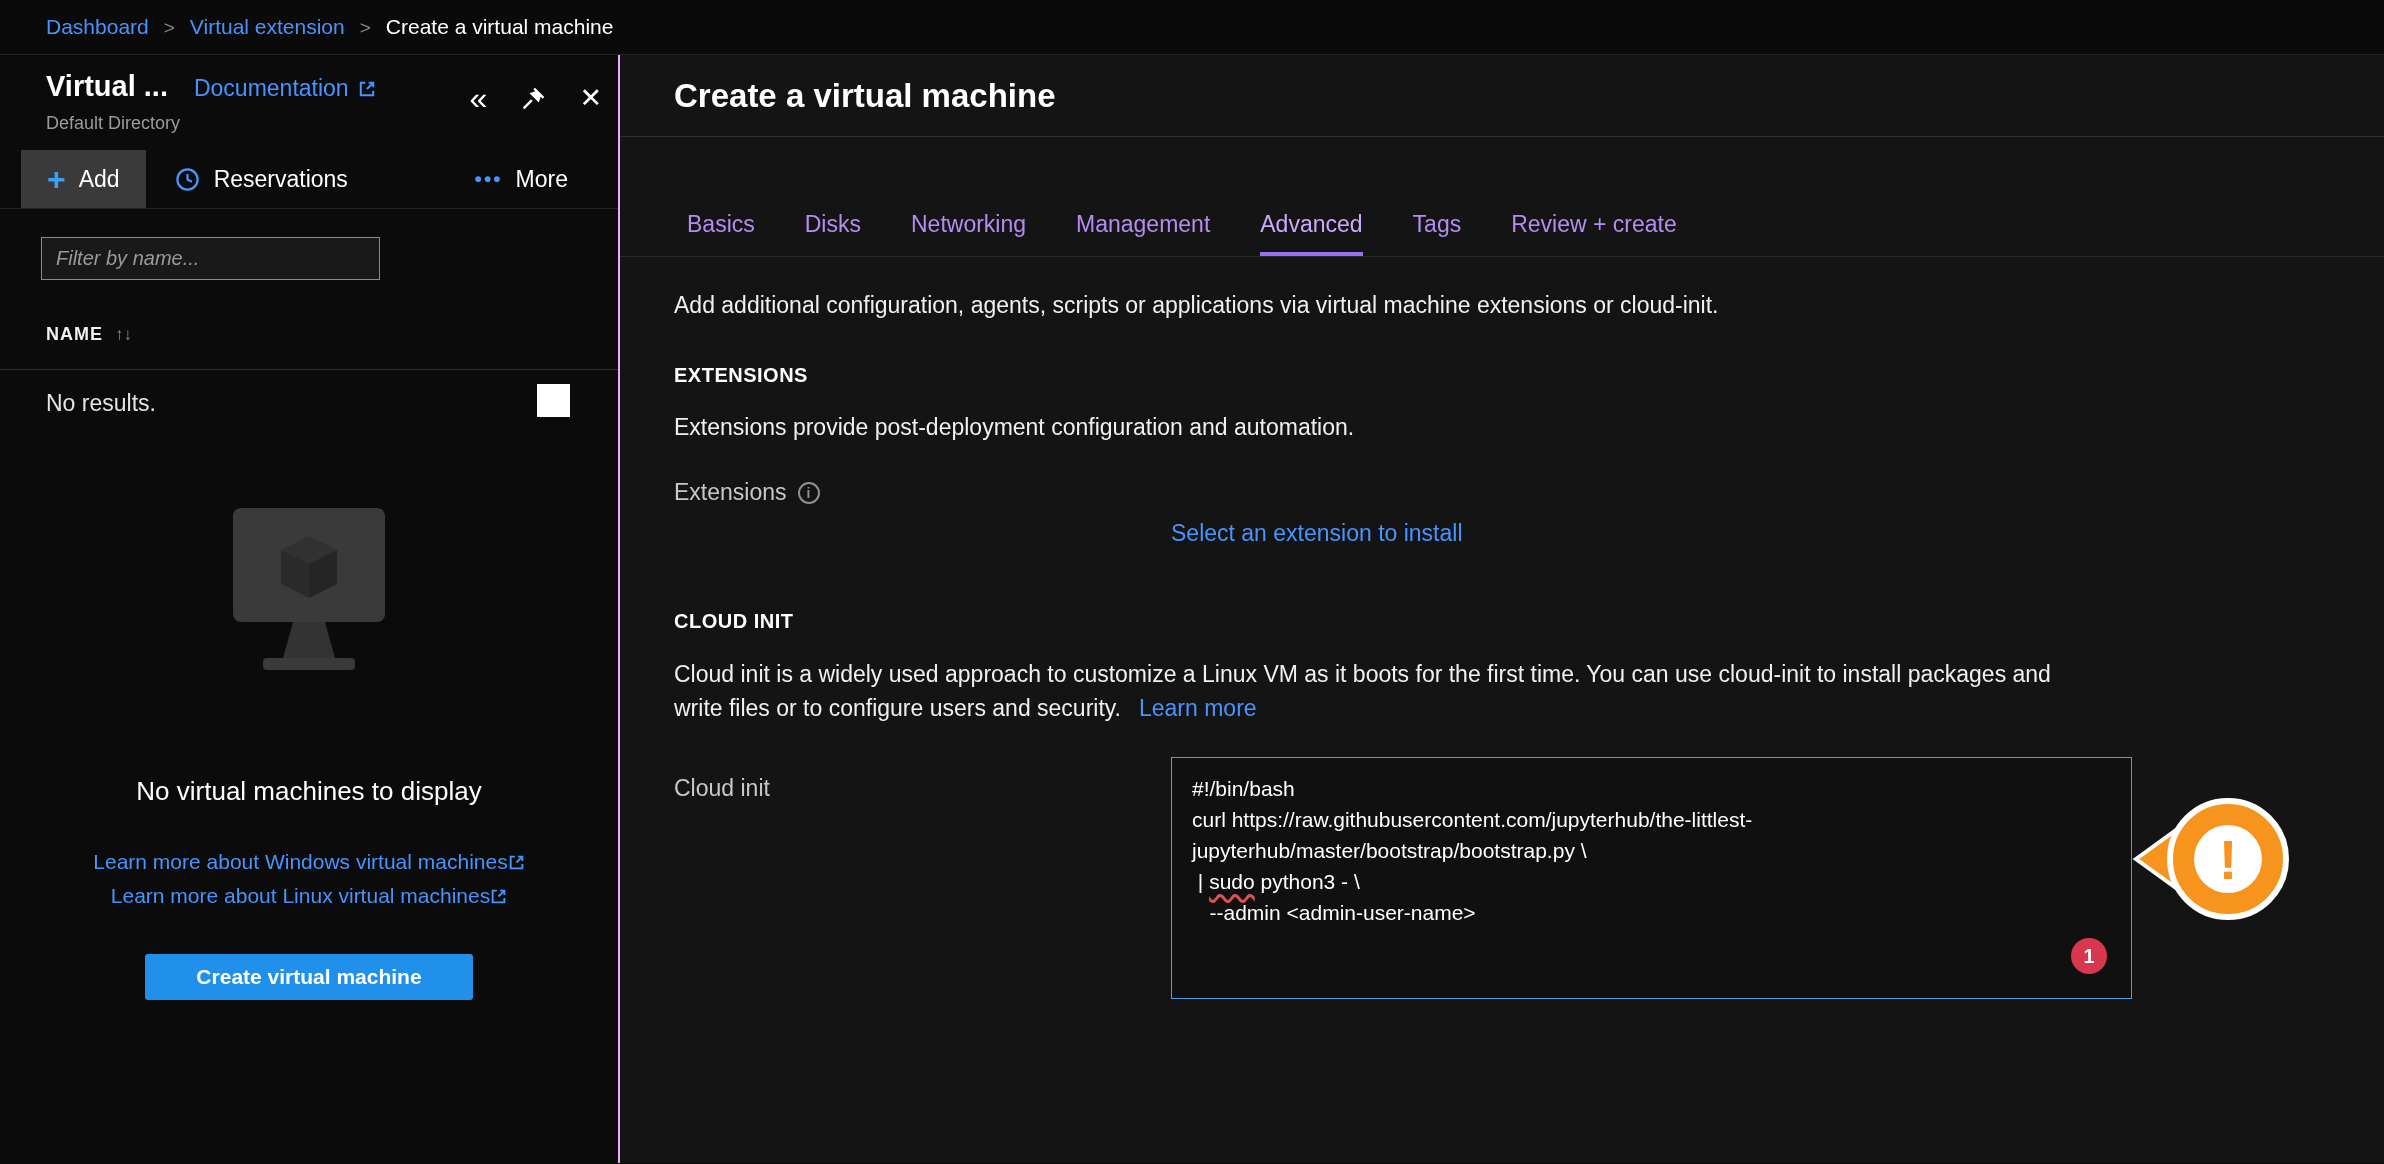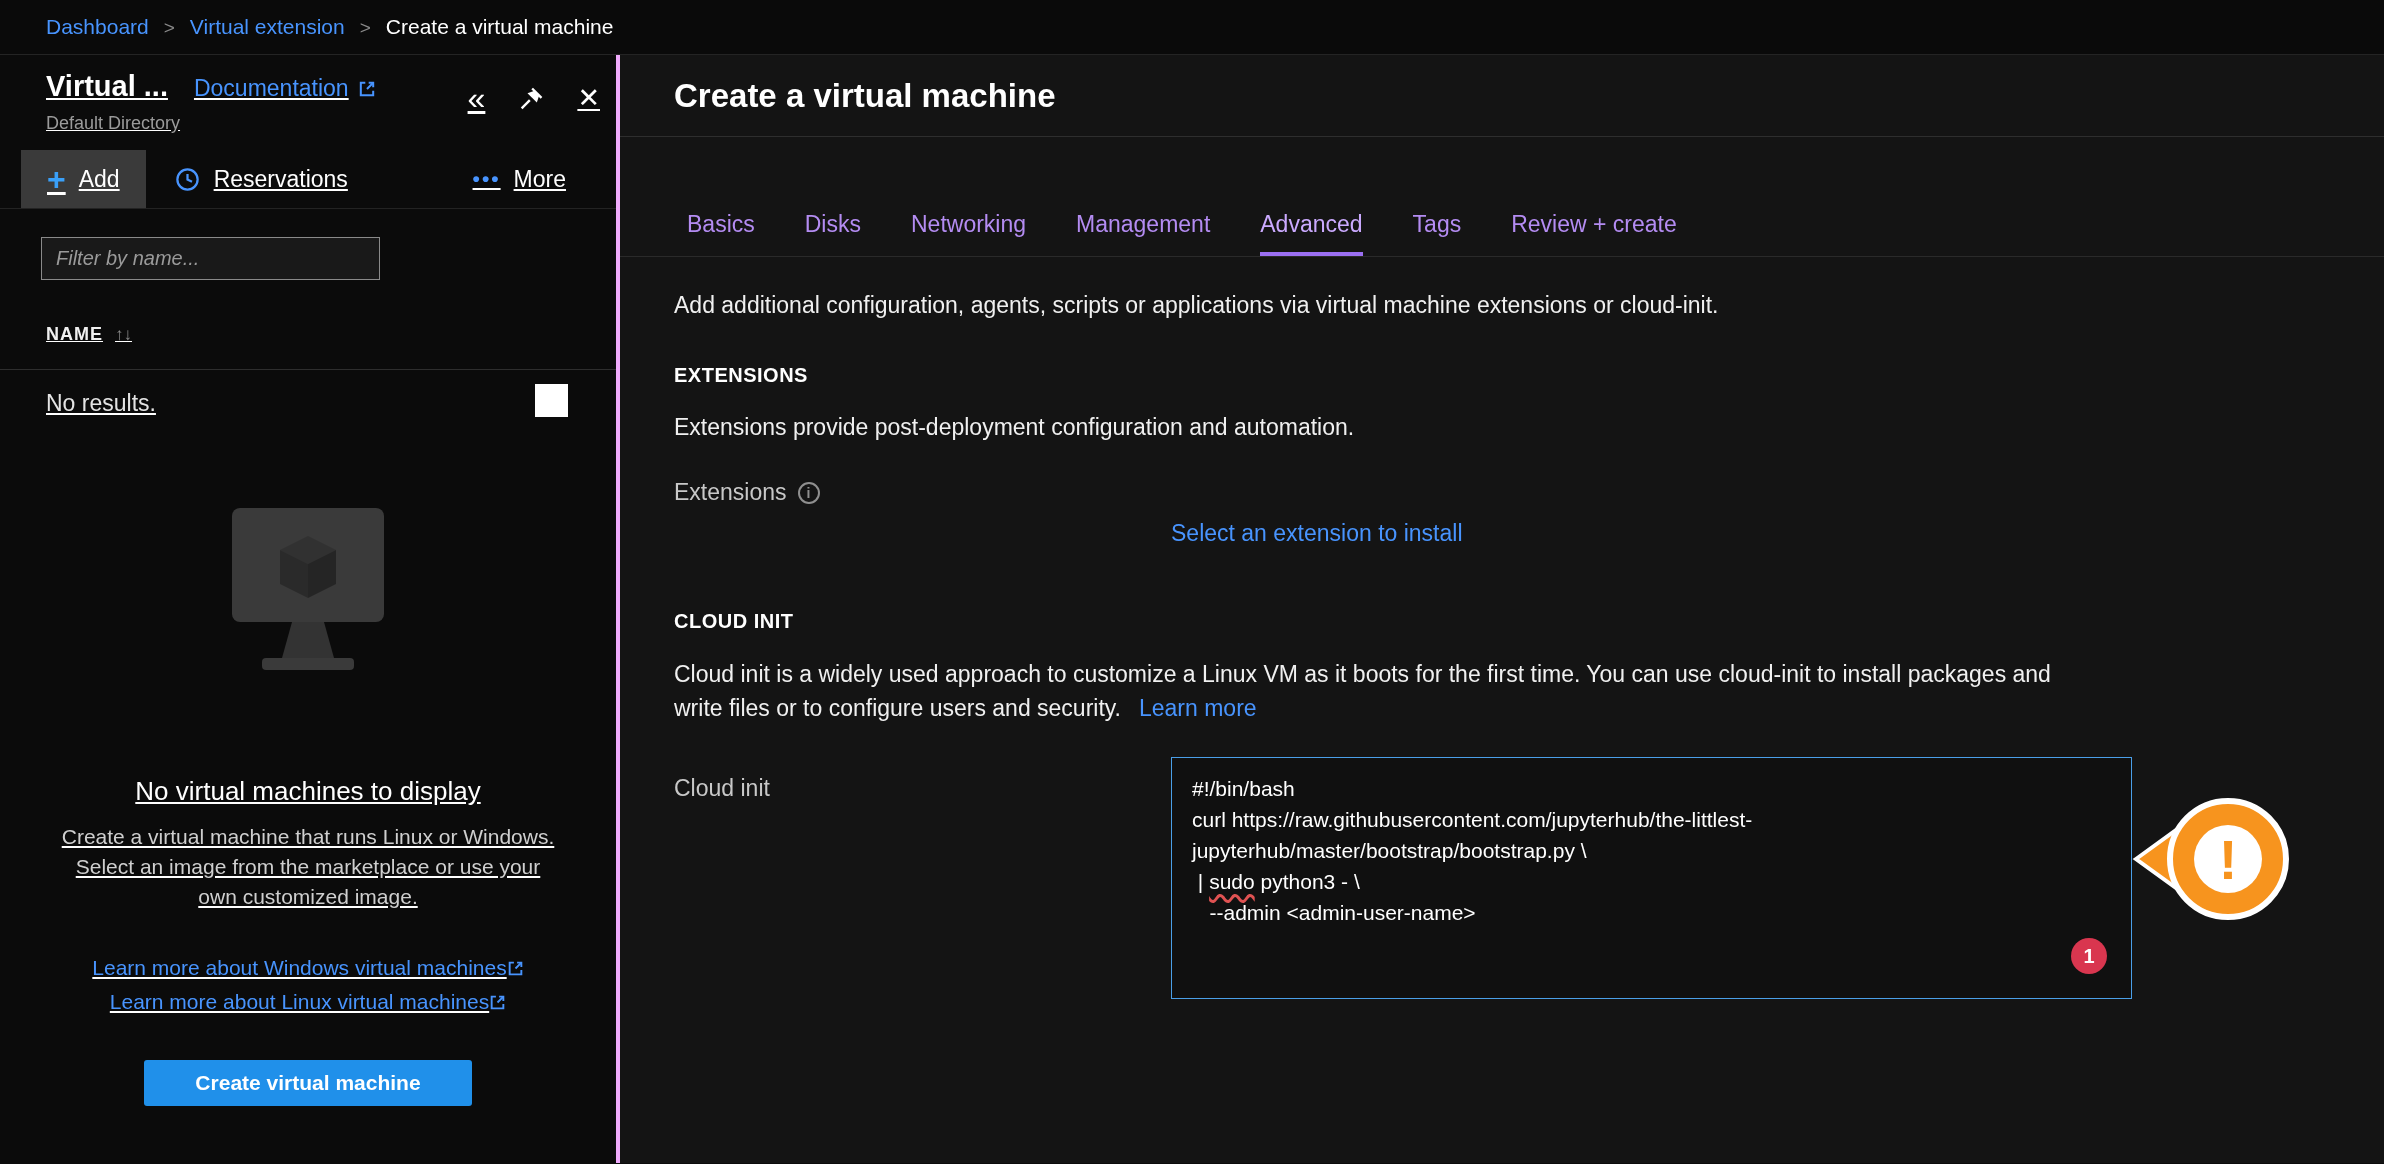--- a/index.html
+++ b/index.html
@@ -16,23 +16,22 @@
   }
   .bc-item.link { color:#4894fe; cursor:pointer; }
   .bc-item.current { color:#fff; }
   .bc-sep { color:#8a8a8a; margin:0 15px; font-size:19px; }
 
   
   .content { display:flex; height:1108px; }
 
   
   .sidebar {
-    width:620px; flex:none; background:#0b0b0b; border-right:4px solid #f0abfc;
+    width:620px; flex:none; background:#0b0b0b; border-right:2px solid #f0abfc;
     position:relative;
-    text-decoration:underline;
   }
   .sidebar-header { display:flex; justify-content:space-between; padding:14px 16px 0 46px; }
   .sh-titlerow { display:flex; align-items:baseline; gap:26px; }
   .sh-titlerow h2 { margin:0; font-size:29px; line-height:34px; font-weight:bold; white-space:nowrap; }
   .doclink { color:#4894fe; font-size:23px; display:inline-flex; align-items:center; gap:9px; cursor:pointer; text-decoration:none; white-space:nowrap; }
   .ext-svg { width:18px; height:18px; }
   .subtitle { color:#9b9b9b; font-size:18px; line-height:22px; margin-top:9px; }
   .sh-icons { display:flex; gap:32px; align-items:flex-start; padding-top:14px; color:#fff; }
   .chev { font-size:32px; line-height:30px; cursor:pointer; }
   .close-x { font-size:27px; line-height:30px; cursor:pointer; }
@@ -192,21 +191,20 @@
     <div class="empty-state">
       <svg class="monitor-svg" viewBox="0 0 204 190">
         <rect x="26" y="2" width="152" height="114" rx="8" fill="#3a3a3a"></rect>
         <polygon points="102,30 130,44 102,58 74,44" fill="#313131"></polygon>
         <polygon points="74,44 102,58 102,92 74,78" fill="#2a2a2a"></polygon>
         <polygon points="130,44 102,58 102,92 130,78" fill="#252525"></polygon>
         <polygon points="86,116 118,116 128,152 76,152" fill="#333333"></polygon>
         <rect x="56" y="152" width="92" height="12" rx="4" fill="#3a3a3a"></rect>
       </svg>
       <div class="empty-title">No virtual machines to display</div>
-      <p class="empty-desc">Create a virtual machine that runs Linux or Windows. Select an image from the marketplace or use your own customized image.</p>
       <div class="empty-links" id="empty-links">
           <a class="side-link">
             <span>Learn more about Windows virtual machines</span>
             <svg class="ext-svg" viewBox="0 0 16 16">
               <path d="M6.5 2.5H2.5v11h11V9.5" fill="none" stroke="currentColor" stroke-width="1.8"></path>
               <path d="M9.5 2.5h4v4" fill="none" stroke="currentColor" stroke-width="1.8"></path>
               <path d="M13.5 2.5L8 8" stroke="currentColor" stroke-width="1.8"></path>
             </svg>
           </a>
           <a class="side-link">

